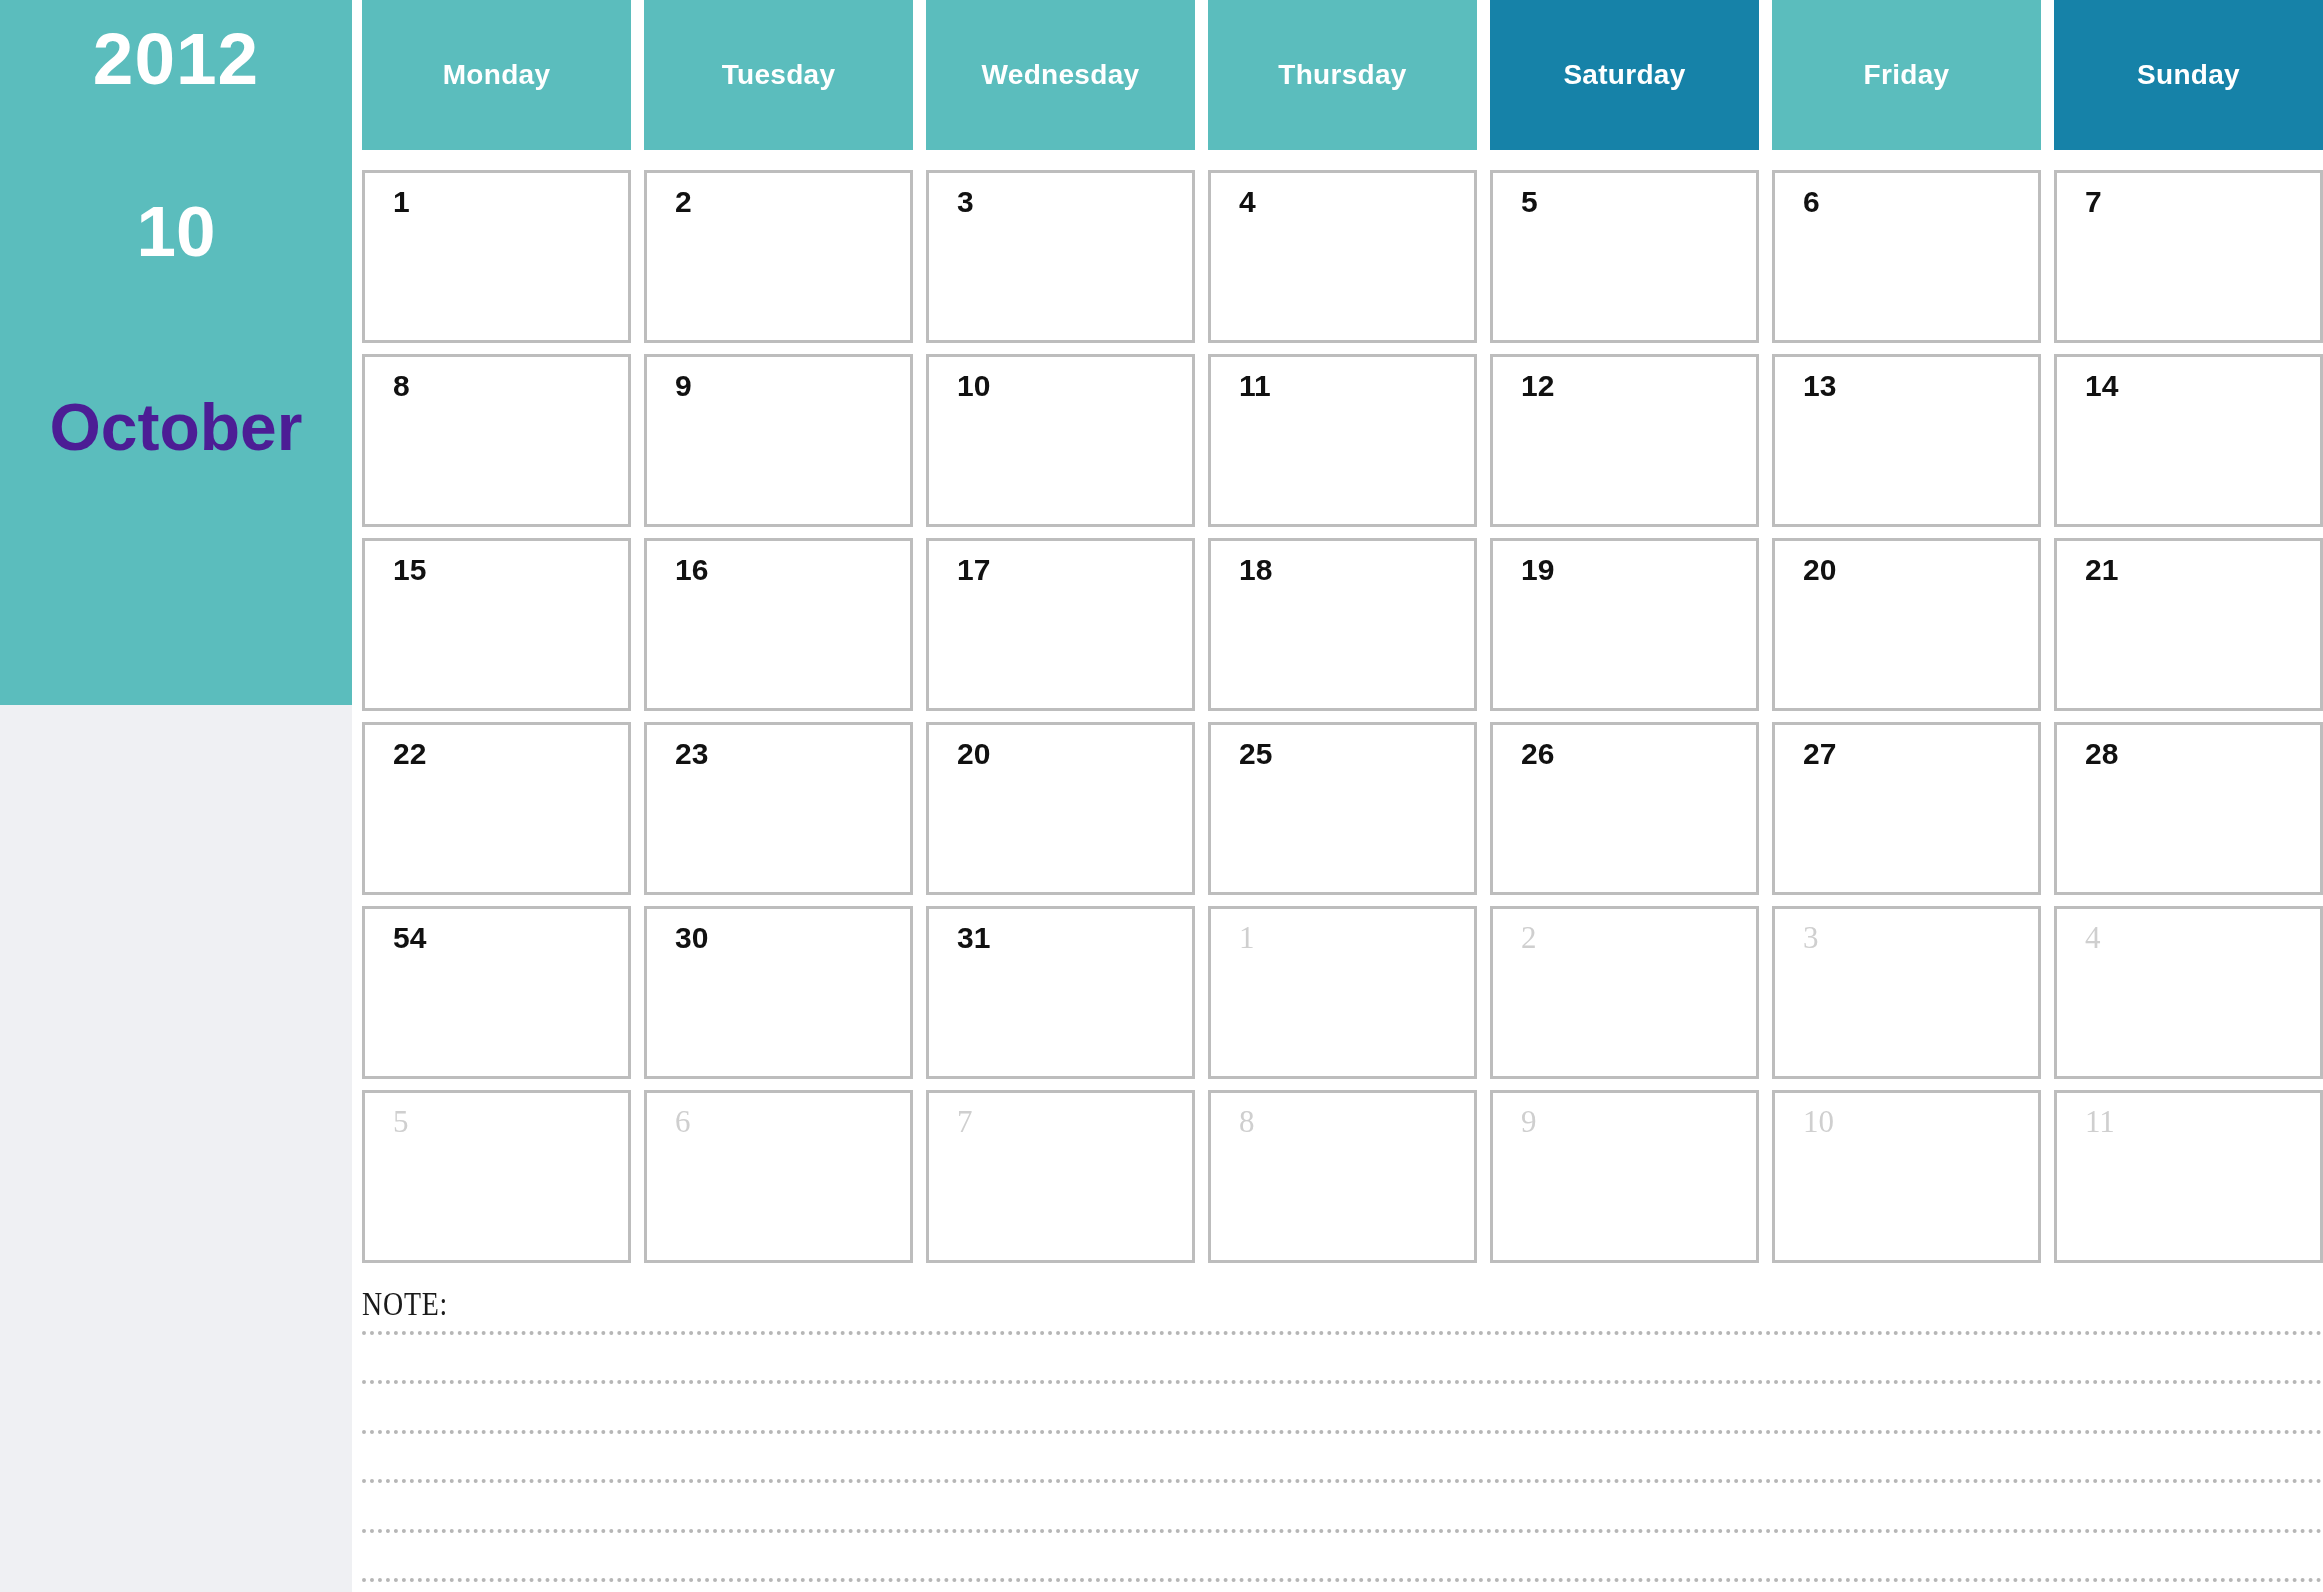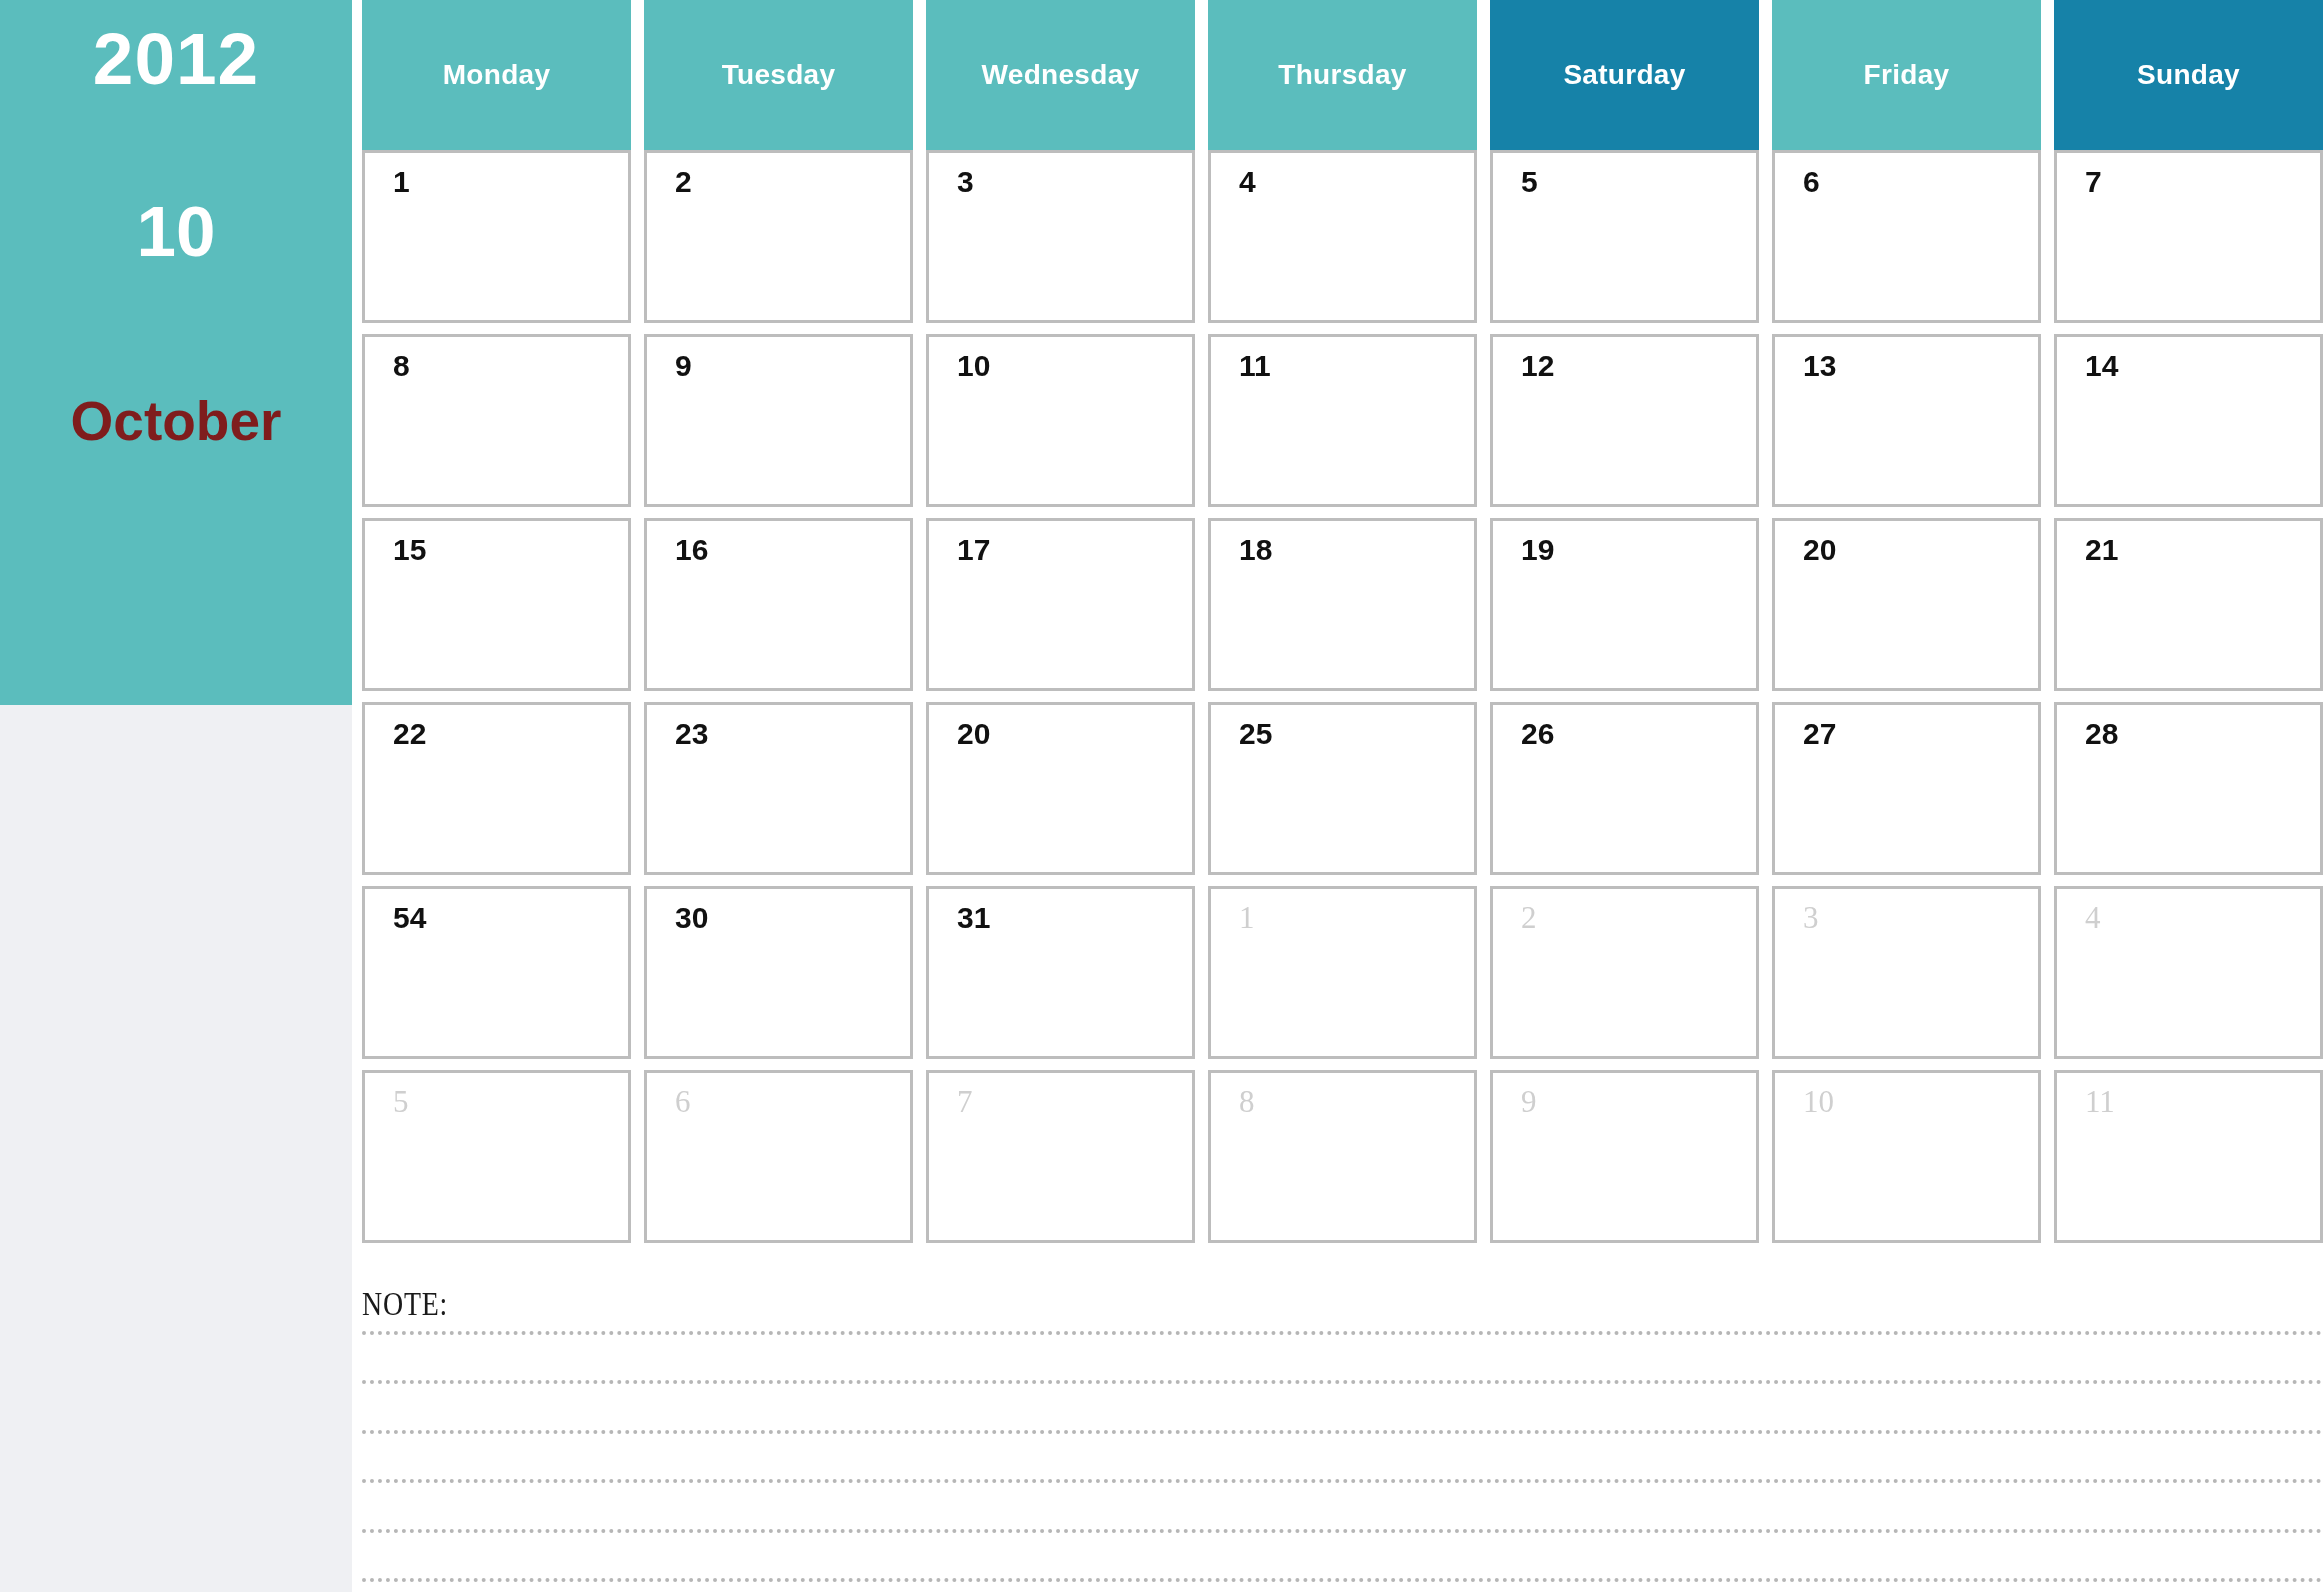--- a/index.html
+++ b/index.html
@@ -61,22 +61,22 @@
     font-size: 71px;
     font-weight: bold;
     line-height: 1;
   }
   .sidebar-monthname {
     position: absolute;
     left: 0;
     top: 394px;
     width: 352px;
     text-align: center;
-    color: #7f1d1d;
-    font-size: 55px;
+    color: #4c1d95;
+    font-size: 66px;
     font-weight: bold;
     line-height: 1;
   }
 
   
   .calendar {
     position: absolute;
     left: 362px;
     top: 0;
     width: 1961px;
@@ -85,21 +85,21 @@
   .grid-row {
     display: grid;
     grid-template-columns: repeat(7, 1fr);
     column-gap: 13px;
     width: 100%;
   }
 
   
   .header-row {
     height: 150px;
-    margin-bottom: 0;
+    margin-bottom: 20px;
   }
   .dayhead {
     background: #5bbdbd;
     color: #ffffff;
     display: flex;
     align-items: center;
     justify-content: center;
     font-size: 28px;
     font-weight: bold;
     letter-spacing: 0.3px;

